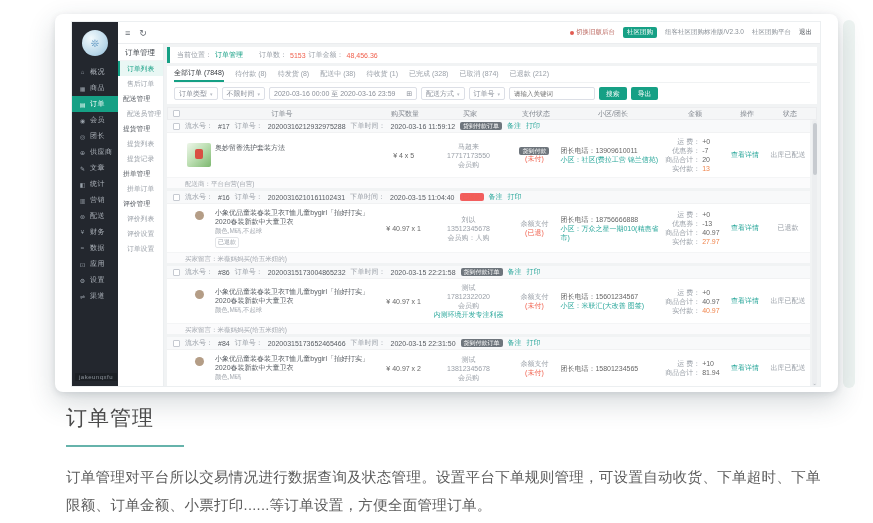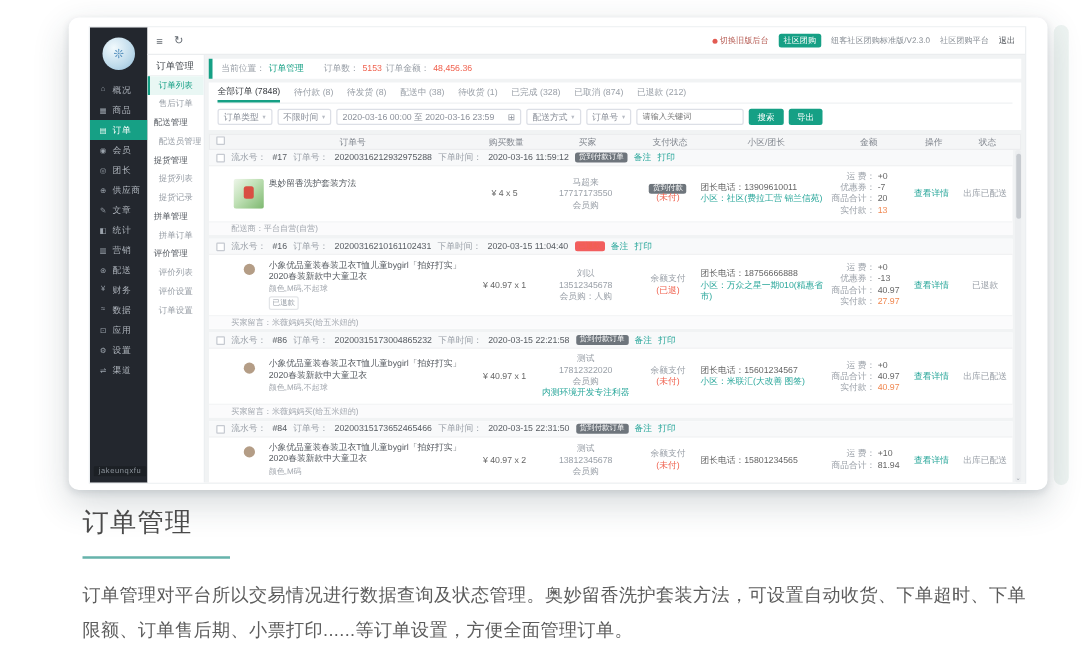--- a/index.html
+++ b/index.html
@@ -503,15 +503,15 @@
         </div>
       </div>
 
       <div class="watermark">jakeunqxfu</div>
     </div>
   </div>
 
   <section class="desc">
     <h1>订单管理</h1>
     <div class="rule"></div>
-    <p>订单管理对平台所以交易情况进行数据查询及状态管理。奥妙留香洗护套装方法，可设置自动收货、下单超时、下单限额、订单售后期、小票打印......等订单设置，方便全面管理订单。</p>
+    <p>订单管理对平台所以交易情况进行数据查询及状态管理。设置平台下单规则管理，可设置自动收货、下单超时、下单限额、订单金额、小票打印......等订单设置，方便全面管理订单。</p>
   </section>
 </div>
 
 </body></html>

